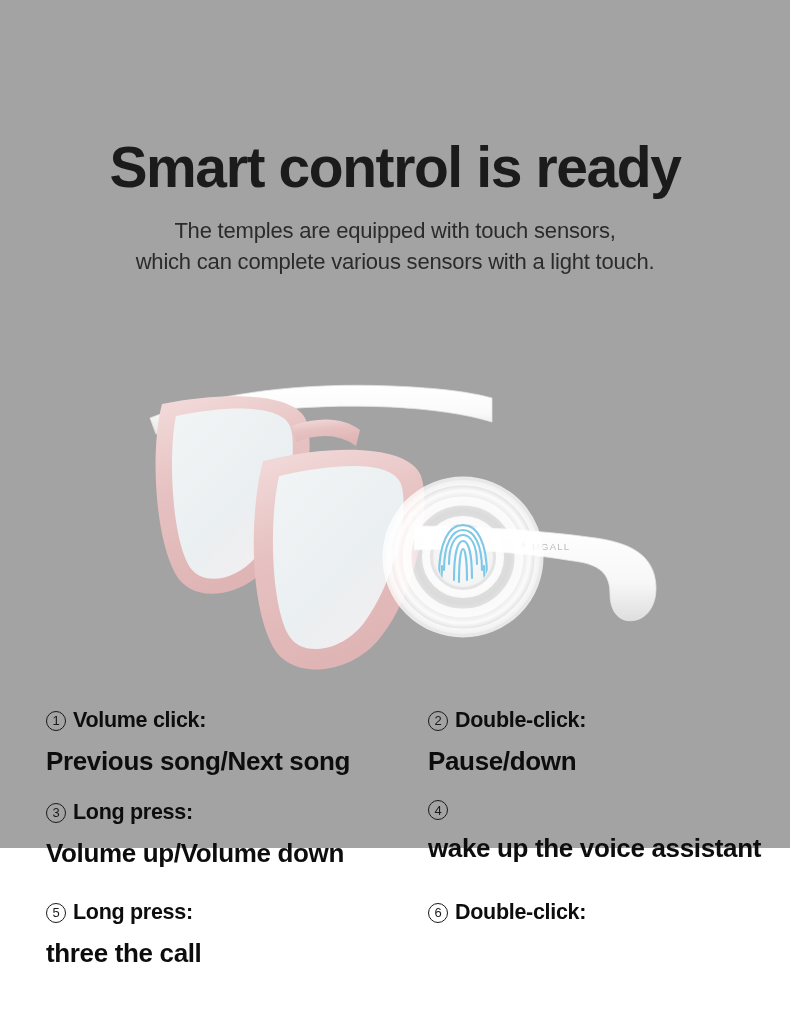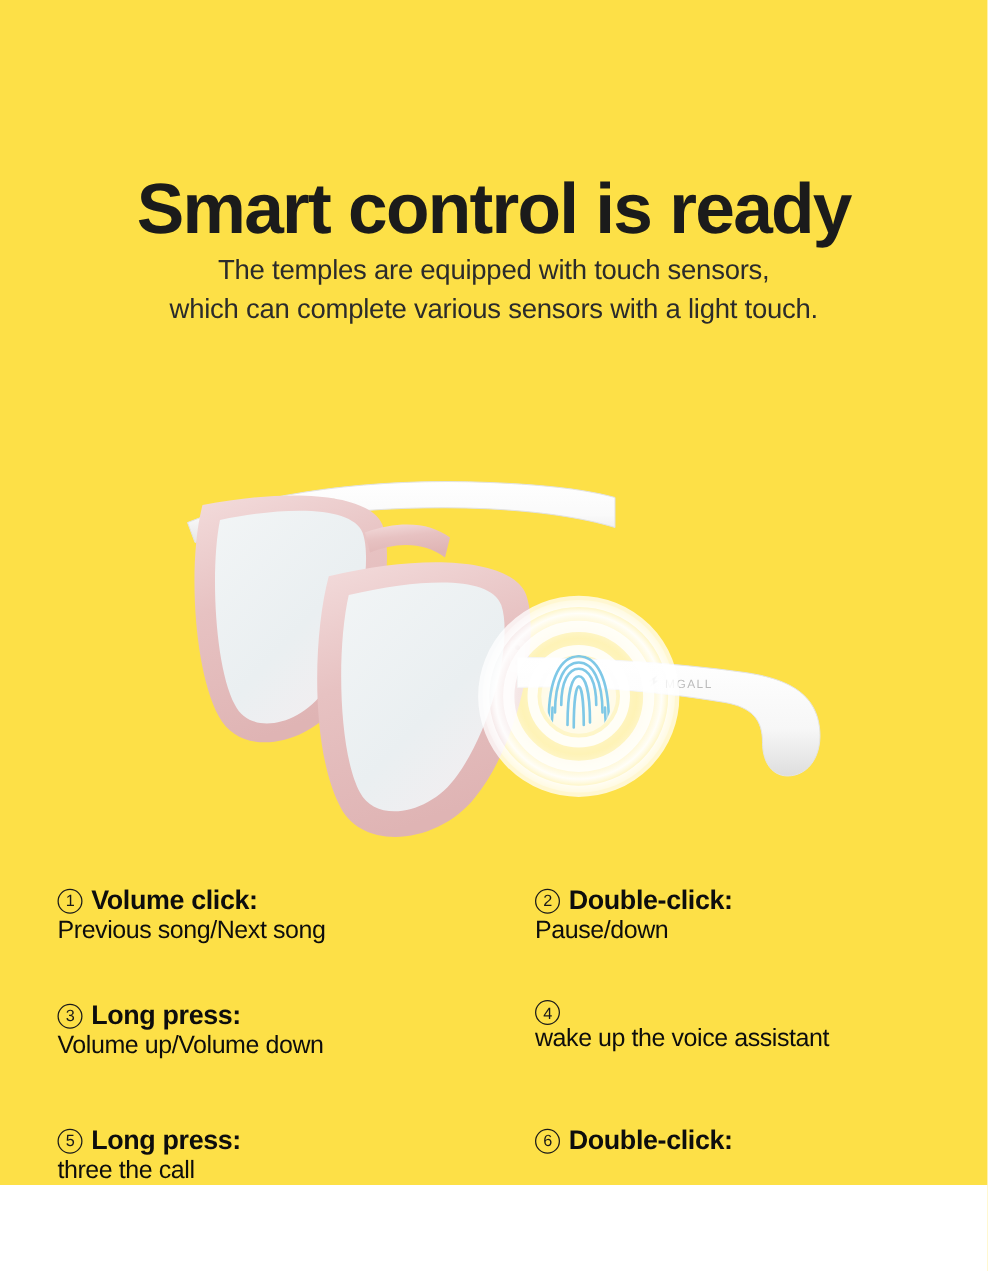--- a/index.html
+++ b/index.html
@@ -2,31 +2,31 @@
 <html><head>
 <meta charset="utf-8">
 <style>
   * { margin:0; padding:0; box-sizing:border-box; }
   html, body {
     width:790px; height:1022px;
     background:#ffffff;
     font-family:"Liberation Sans", sans-serif;
     overflow:hidden;
   }
-  .page { position:relative; width:790px; height:948px; background:#fde047; }
+  .page { position:relative; width:790px; height:848px; background:#a3a3a3; }
 
   
   .headline {
     position:absolute; top:139px; left:0; width:790px;
     text-align:center;
     font-size:57px; font-weight:bold; letter-spacing:-1.4px;
     color:#1b1b1b; line-height:1.0;
   }
   .subtitle {
-    position:absolute; top:200px; left:0; width:790px;
+    position:absolute; top:215px; left:0; width:790px;
     text-align:center;
     font-size:22px; font-weight:normal; color:#2b2b2b;
     line-height:1.42; letter-spacing:-0.2px;
   }
   .subtitle span { display:block; }
 
   
   .hero { position:absolute; top:330px; left:0; width:790px; height:350px; }
   .hero svg { display:block; }
 
@@ -47,22 +47,22 @@
     letter-spacing:-0.3px; white-space:nowrap;
   }
   .num {
     flex:0 0 auto;
     width:20px; height:20px; border:1.4px solid #1a1a1a; border-radius:50%;
     font-size:13px; font-weight:normal; color:#1a1a1a;
     display:flex; align-items:center; justify-content:center;
     line-height:1;
   }
   .feat-desc {
-    margin-top:0;
-    font-size:20px; font-weight:normal; color:#0d0d0d;
+    margin-top:13px;
+    font-size:26px; font-weight:bold; color:#0d0d0d;
     letter-spacing:-0.35px; white-space:nowrap;
   }
 </style>
 </head>
 <body>
 
 <div class="page">
 
   <div class="headline">Smart control is ready</div>
 

